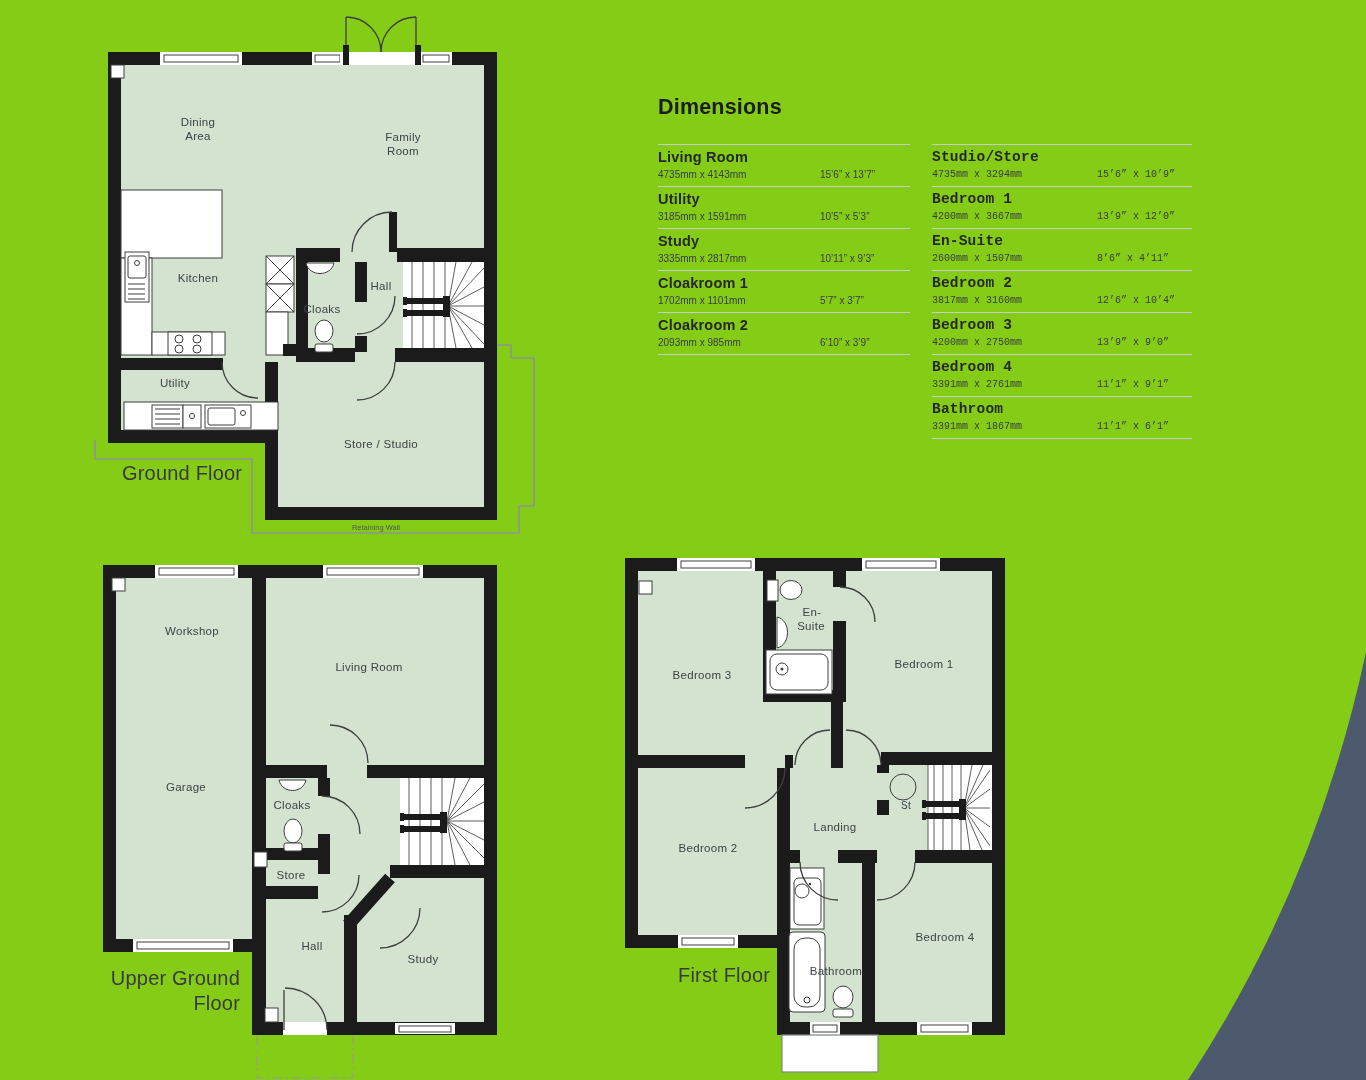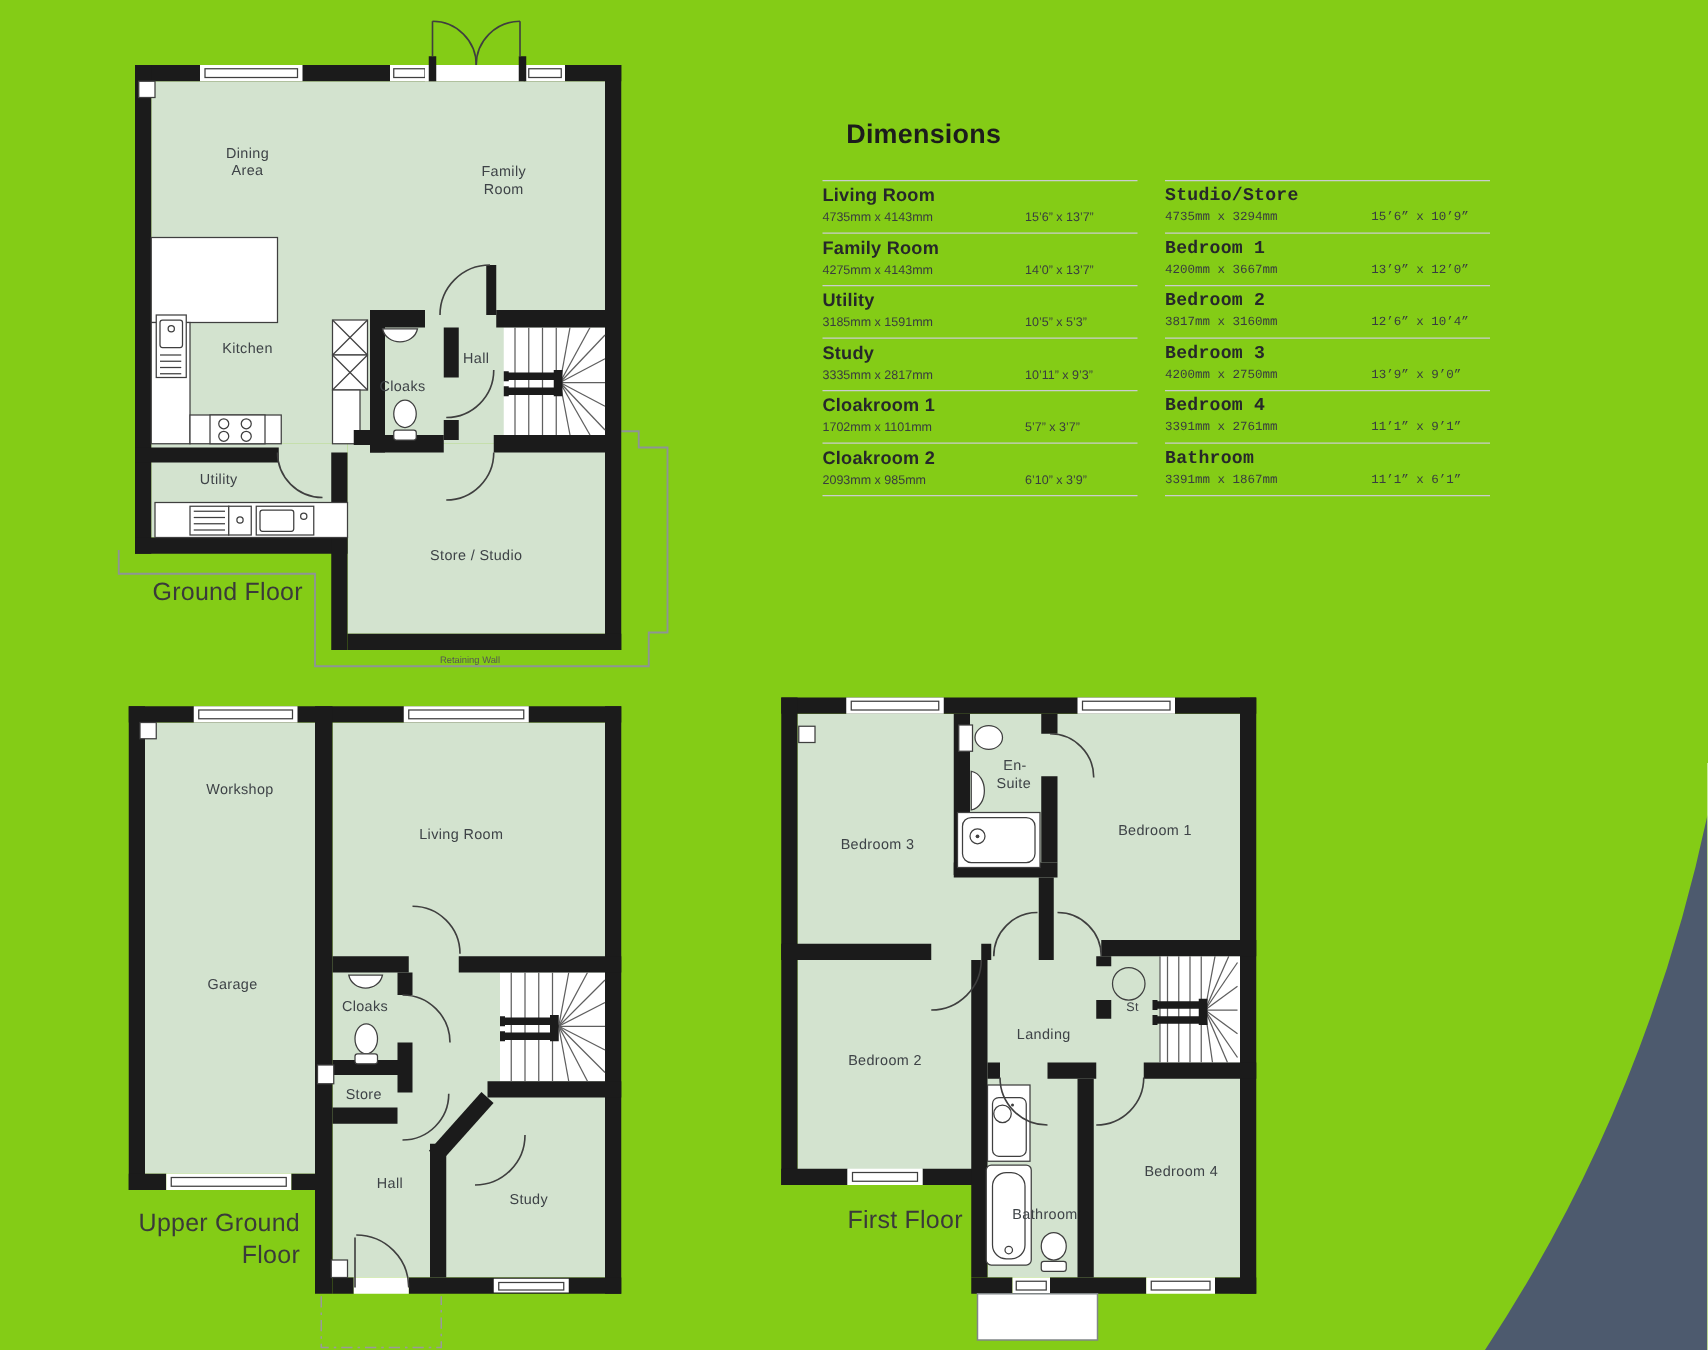--- a/index.html
+++ b/index.html
@@ -1,21 +1,21 @@
 <!DOCTYPE html>
 <html><head>
 <meta charset="utf-8">
 <style>
   html,body{margin:0;padding:0;background:#fff;}
   .page{position:relative;width:1366px;height:1080px;background:#84cc16;overflow:hidden;
         font-family:"Liberation Sans",sans-serif;}
   svg text{font-family:"Liberation Sans",sans-serif;}
   .plans{position:absolute;left:0;top:0;}
   
-  .dim-title{position:absolute;left:677px;top:95px;font-size:21.5px;font-weight:700;
+  .dim-title{position:absolute;left:658px;top:95px;font-size:21.5px;font-weight:700;
              color:#1c1c1c;letter-spacing:.2px;}
   .dim-col{position:absolute;top:144px;border-bottom:1px solid #c9cdcd;}
   .dim-col.colL{left:658px;width:252px;}
   .dim-col.colR{left:932px;width:260px;font-family:Liberation Mono, monospace;}
   .dim-row{border-top:1px solid #c9cdcd;height:42px;box-sizing:border-box;padding-top:4px;}
   .dim-name{font-size:14.5px;font-weight:700;color:#26282a;line-height:17px;letter-spacing:.2px;}
   .dim-vals{display:flex;font-size:10px;color:#393d3f;line-height:18px;}
   .colL .dim-metric{width:162px;}
   .colR .dim-metric{width:165px;}
   
@@ -388,27 +388,20 @@
 
 <div class="dim-col colL">
   <div class="dim-row">
     <div class="dim-name">Living Room</div>
     <div class="dim-vals">
           <span class="dim-metric">4735mm x 4143mm</span>
           <span class="dim-imperial">15’6” x 13’7”</span>
         </div>
   </div>
   <div class="dim-row">
-    <div class="dim-name">Family Room</div>
-    <div class="dim-vals">
-          <span class="dim-metric">4275mm x 4143mm</span>
-          <span class="dim-imperial">14’0” x 13’7”</span>
-        </div>
-  </div>
-  <div class="dim-row">
     <div class="dim-name">Utility</div>
     <div class="dim-vals">
           <span class="dim-metric">3185mm x 1591mm</span>
           <span class="dim-imperial">10’5” x 5’3”</span>
         </div>
   </div>
   <div class="dim-row">
     <div class="dim-name">Study</div>
     <div class="dim-vals">
           <span class="dim-metric">3335mm x 2817mm</span>
@@ -440,20 +433,27 @@
         </div>
   </div>
   <div class="dim-row">
     <div class="dim-name">Bedroom 1</div>
     <div class="dim-vals">
           <span class="dim-metric">4200mm x 3667mm</span>
           <span class="dim-imperial">13’9” x 12’0”</span>
         </div>
   </div>
   <div class="dim-row">
+    <div class="dim-name">En-Suite</div>
+    <div class="dim-vals">
+          <span class="dim-metric">2600mm x 1507mm</span>
+          <span class="dim-imperial">8’6” x 4’11”</span>
+        </div>
+  </div>
+  <div class="dim-row">
     <div class="dim-name">Bedroom 2</div>
     <div class="dim-vals">
           <span class="dim-metric">3817mm x 3160mm</span>
           <span class="dim-imperial">12’6” x 10’4”</span>
         </div>
   </div>
   <div class="dim-row">
     <div class="dim-name">Bedroom 3</div>
     <div class="dim-vals">
           <span class="dim-metric">4200mm x 2750mm</span>

